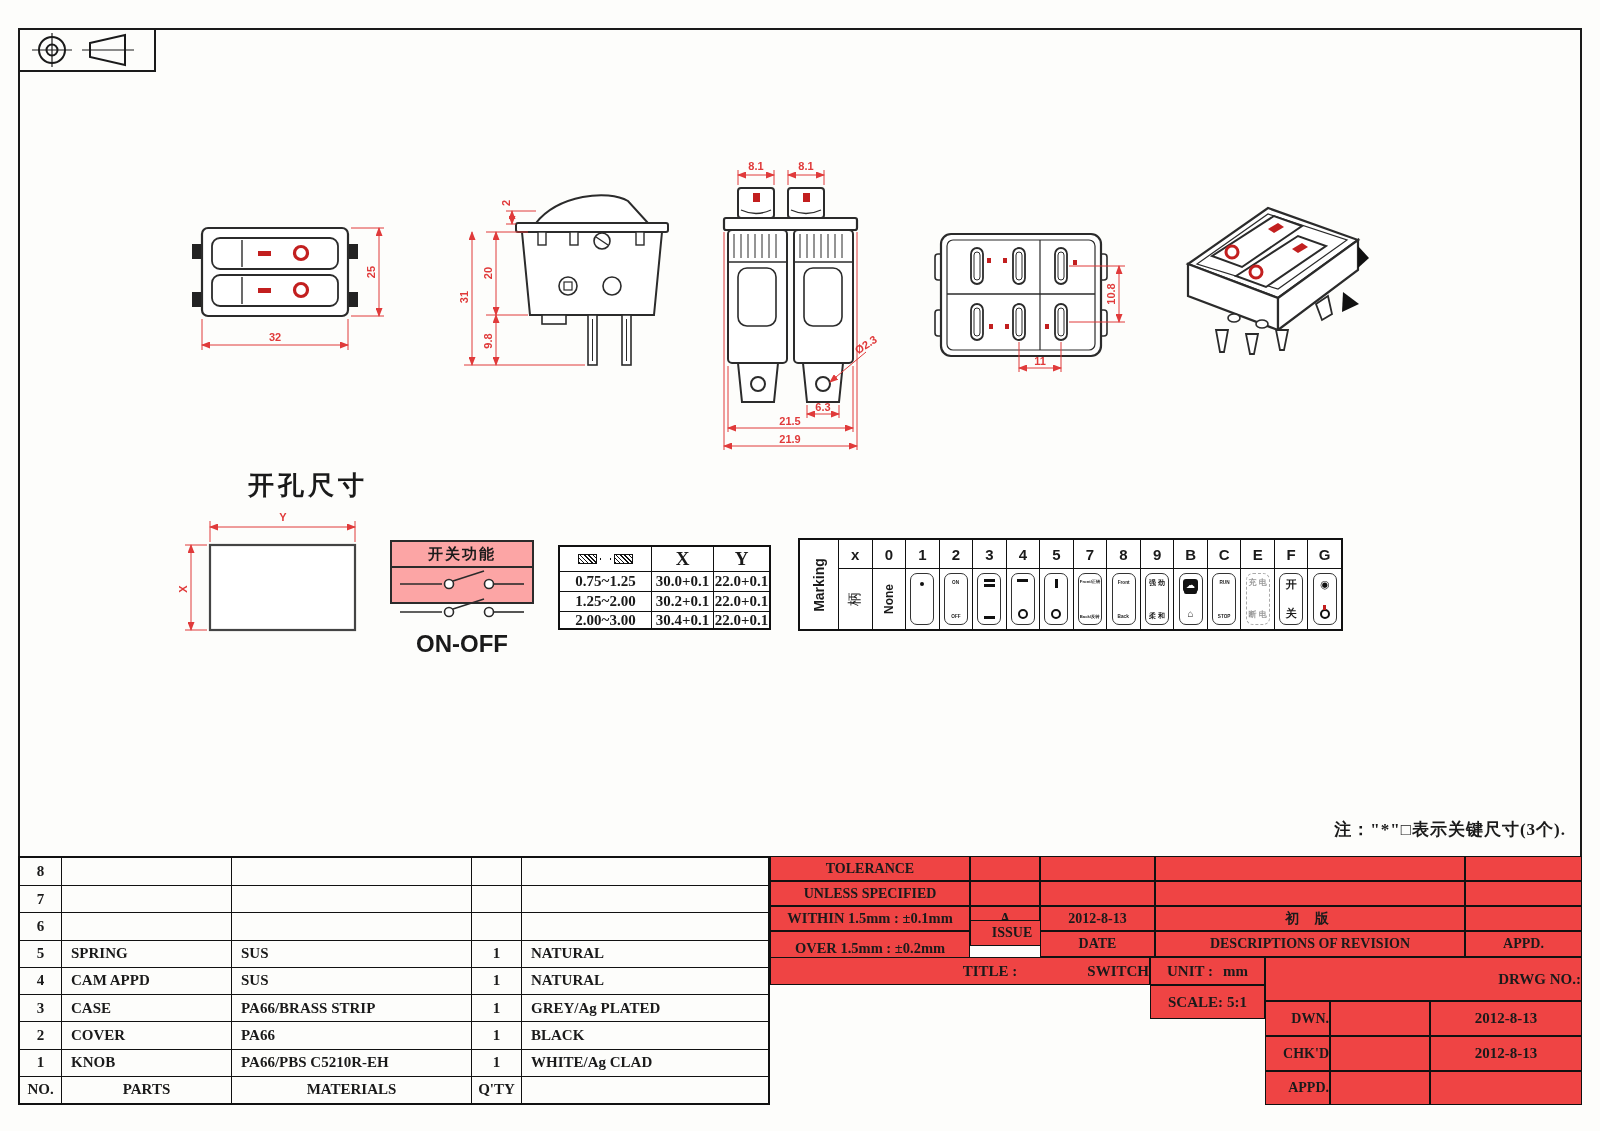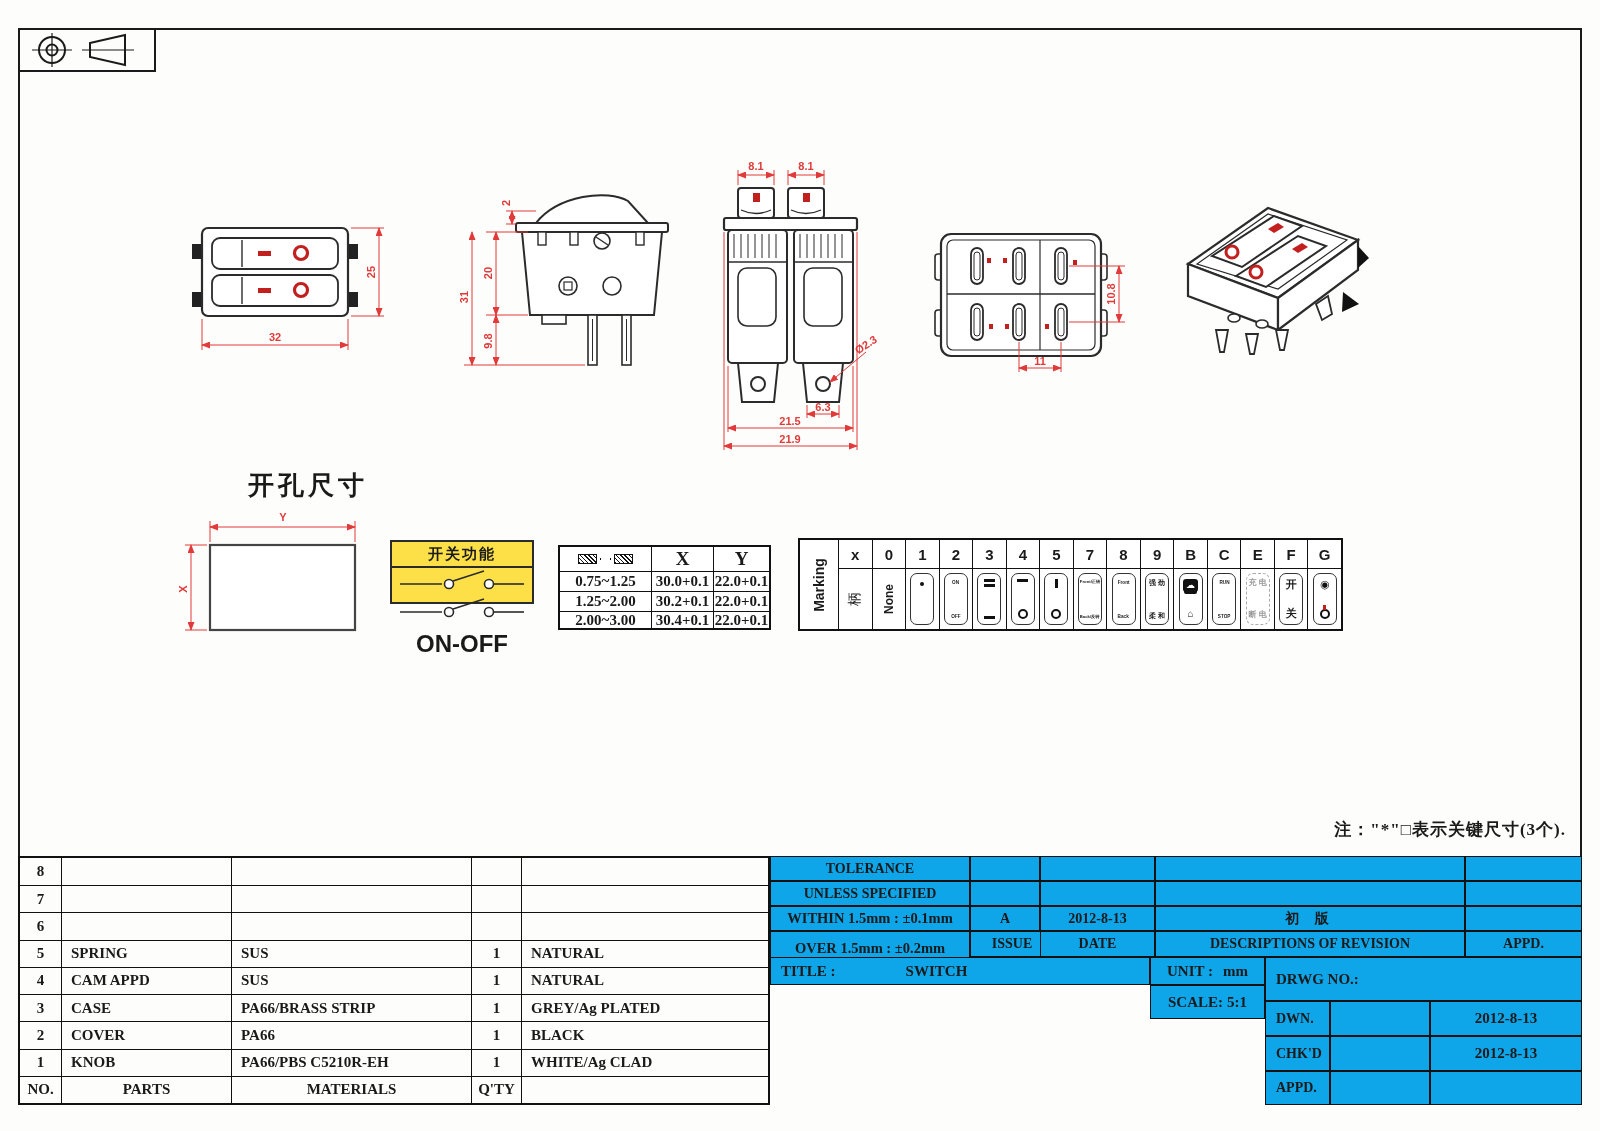--- a/index.html
+++ b/index.html
@@ -8,21 +8,21 @@
   .frame{position:absolute;left:18px;top:28px;width:1564px;height:1077px;border:2.5px solid #1a1a1a;box-sizing:border-box}
   .projbox{position:absolute;left:18px;top:28px;width:138px;height:44px;border:2.5px solid #1a1a1a;box-sizing:border-box;background:#fdfdfb;display:flex;align-items:center;justify-content:center}
   .abs{position:absolute}
   svg text{font-family:"Liberation Sans",sans-serif}
   .dimtxt{font-size:11px;font-weight:700}
   .stamp{font-family:"Liberation Serif",serif;font-weight:700}
   
   .cn-title{position:absolute;left:248px;top:468px;font-size:26px;font-weight:700;letter-spacing:4px}
   .onoff{position:absolute;left:388px;top:630px;width:148px;text-align:center;font-size:24px;font-weight:700;font-family:"Liberation Sans",sans-serif}
   
-  .fnbox{position:absolute;left:390px;top:540px;width:144px;height:64px;border:2.2px solid #2b2b2b;box-sizing:border-box;background:#fde047}
+  .fnbox{position:absolute;left:390px;top:540px;width:144px;height:64px;border:2.2px solid #2b2b2b;box-sizing:border-box;background:#fca5a5}
   .fnbox .hd{height:24px;border-bottom:2px solid #2b2b2b;display:flex;align-items:center;justify-content:center;font-size:15px;font-weight:700;letter-spacing:2px}
   
   .xytab{position:absolute;left:558px;top:545px;width:213px;height:85px;border:2.2px solid #111;box-sizing:border-box;display:grid;grid-template-columns:92px 62px 1fr;grid-template-rows:25px 20px 20px 1fr;background:#fff}
   .xytab>div{border-right:1.4px solid #111;border-bottom:1.4px solid #111;display:flex;align-items:center;justify-content:center;font-size:15px;box-sizing:border-box}
   .xytab>div:nth-child(3n){border-right:none}
   .xytab>div:nth-last-child(-n+3){border-bottom:none}
   .hatchwrap{display:flex;align-items:center;gap:3px}
   .hatch{width:17px;height:8px;background:repeating-linear-gradient(45deg,#111 0 1px,transparent 1px 3px);border:1px solid #111}
   .hgap{width:9px;height:2px;border-left:1px solid #111;border-right:1px solid #111}
   
@@ -56,22 +56,22 @@
   
   .note{position:absolute;right:34px;top:818px;font-size:17px;font-weight:700;font-family:"Liberation Serif",serif;letter-spacing:1px}
   
   .pt{position:absolute;left:18px;top:856px;width:752px;height:249px;border:2.5px solid #111;box-sizing:border-box;display:grid;grid-template-columns:42px 170px 240px 50px 1fr;grid-auto-rows:1fr;background:#fdfdfb}
   .pt>div{border-right:1.4px solid #111;border-top:1.4px solid #111;display:flex;align-items:center;font-size:15px;padding:0 0 0 9px;box-sizing:border-box;overflow:hidden}
   .pt>div:nth-child(5n){border-right:none}
   .pt>div:nth-child(-n+5){border-top:none}
   .pt>div.c{justify-content:center;padding:0}
   
   .tb{position:absolute;left:770px;top:856px;width:812px;height:249px;background:#fdfdfb}
-  .cell{position:absolute;border:1.3px solid #111;box-sizing:border-box;display:flex;align-items:center;justify-content:center;font-size:14px;background:#0ea5e9}
-  .cell.l{justify-content:flex-start;padding-left:10px}
+  .cell{position:absolute;border:1.3px solid #111;box-sizing:border-box;display:flex;align-items:center;justify-content:center;font-size:14px;background:#ef4444}
+  .cell.l{justify-content:flex-end;padding-left:10px}
   .company{font-size:35px;font-weight:700;letter-spacing:2px;font-family:"Liberation Sans",sans-serif}
 </style>
 </head>
 <body>
 
 <div class="sheet">
   <div class="frame"></div>
 
   <div class="projbox">
     <svg width="126" height="36" viewBox="0 0 126 36">
@@ -556,21 +556,21 @@
   </div>
 
   <div class="tb stamp">
     <div class="cell" style="left:0;top:0;width:200px;height:25px">TOLERANCE</div>
     <div class="cell" style="left:0;top:25px;width:200px;height:25px">UNLESS  SPECIFIED</div>
     <div class="cell" style="left:0;top:50px;width:200px;height:25px;font-size:14.5px">WITHIN 1.5mm : ±0.1mm</div>
     <div class="cell" style="left:0;top:75px;width:200px;height:34px;font-size:14.5px">OVER 1.5mm : ±0.2mm</div>
     <div class="cell" style="left:200px;top:0;width:70px;height:25px"></div>
     <div class="cell" style="left:200px;top:25px;width:70px;height:25px"></div>
     <div class="cell" style="left:200px;top:50px;width:70px;height:25px">A</div>
-    <div class="cell" style="left:200px;top:75px;width:84px;height:26px">ISSUE</div>
+    <div class="cell" style="left:200px;top:64px;width:84px;height:26px">ISSUE</div>
     <div class="cell" style="left:270px;top:0;width:115px;height:25px"></div>
     <div class="cell" style="left:270px;top:25px;width:115px;height:25px"></div>
     <div class="cell" style="left:270px;top:50px;width:115px;height:25px">2012-8-13</div>
     <div class="cell" style="left:270px;top:75px;width:115px;height:26px">DATE</div>
     <div class="cell" style="left:385px;top:0;width:310px;height:25px"></div>
     <div class="cell" style="left:385px;top:25px;width:310px;height:25px"></div>
     <div class="cell" style="left:385px;top:50px;width:310px;height:25px;letter-spacing:6px">初 版</div>
     <div class="cell" style="left:385px;top:75px;width:310px;height:26px">DESCRIPTIONS OF REVISION</div>
     <div class="cell" style="left:695px;top:0;width:117px;height:25px"></div>
     <div class="cell" style="left:695px;top:25px;width:117px;height:25px"></div>

